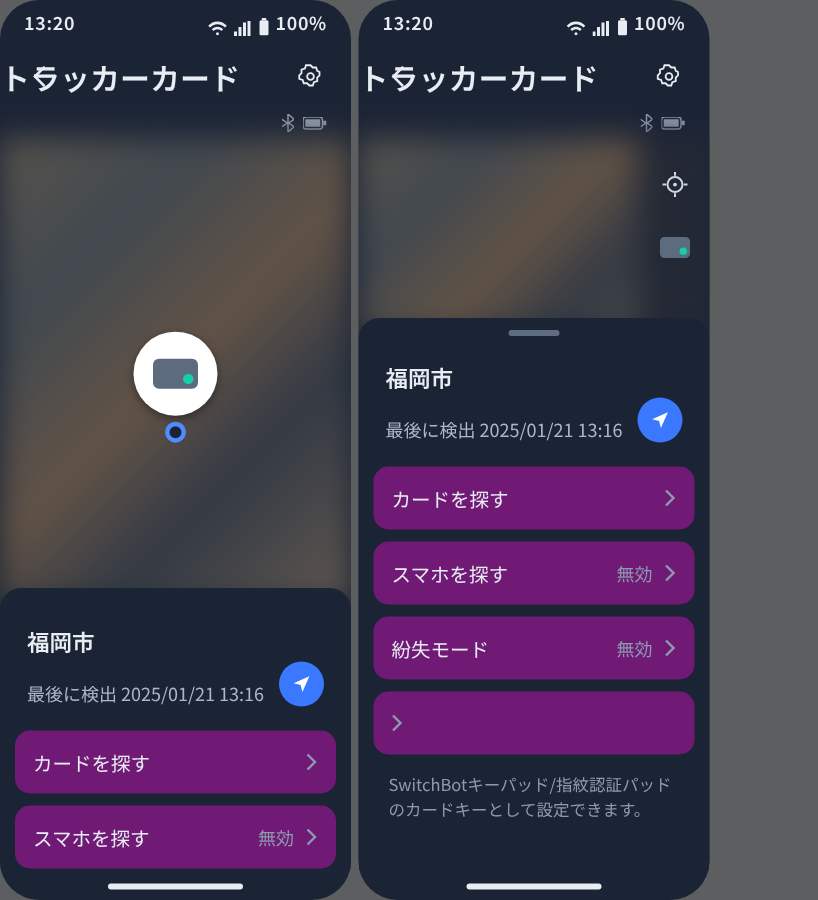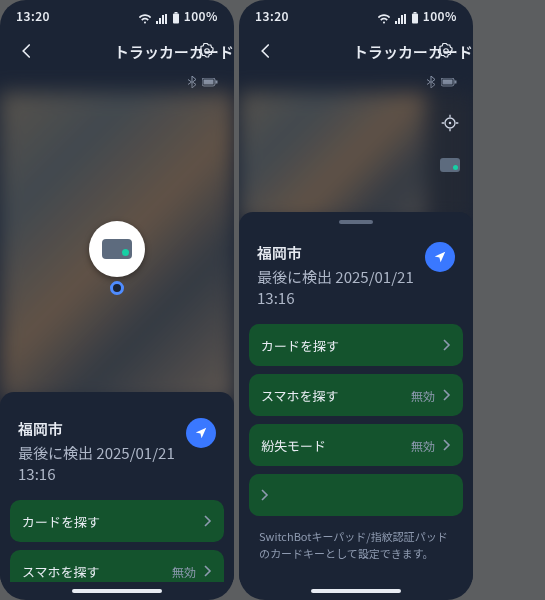--- a/index.html
+++ b/index.html
@@ -5,47 +5,47 @@
   *{box-sizing:border-box;margin:0;padding:0;font-family:-apple-system,"Hiragino Sans","Noto Sans JP",sans-serif;-webkit-font-smoothing:antialiased}
   body{background:#5c5e60;width:545px;height:600px;overflow:hidden}
   .stage{display:flex;gap:5px;padding:0;}
   .phone{width:234px;height:600px;background:#1b2435;border-radius:26px;overflow:hidden;position:relative;color:#e8ecf3;display:flex;flex-direction:column}
   
   .statusbar{height:30px;display:flex;align-items:center;justify-content:space-between;padding:0 16px;font-size:12px;font-weight:600;letter-spacing:.5px}
   .status-icons{display:flex;align-items:flex-end;gap:4px}
   .status-icons svg{display:block}
   
   .header{height:42px;display:flex;align-items:center;padding:0 14px;position:relative}
-  .header .title{position:absolute;left:0;right:0;text-align:right;font-size:15px;font-weight:600;pointer-events:none}
+  .header .title{position:absolute;left:0;right:0;text-align:left;font-size:20px;font-weight:600;pointer-events:none}
   .hbtn{width:26px;height:26px;display:flex;align-items:center;justify-content:center;color:#e8ecf3}
   .hbtn.right{margin-left:auto}
   
   .substrip{height:20px;display:flex;align-items:center;justify-content:flex-end;padding-right:16px;gap:6px;color:#8e9ab0;font-size:10px}
   
   .maparea{position:relative;flex:0 0 auto}
   .map{width:100%;background:linear-gradient(135deg,#5a5247 0%,#3d4954 25%,#6a513c 50%,#2f3a4a 70%,#65564a 100%);filter:blur(10px) saturate(.6);}
   .phone1 .map{height:310px}
   .phone2 .map{height:130px}
   .phone2 .map::after{content:"";position:absolute;right:0;top:0;bottom:0;width:46px;background:#20293c;border-left:1px solid rgba(255,255,255,.03)}
   .map-side-btn{position:absolute;right:10px;width:26px;height:26px;border-radius:50%;background:rgba(30,40,60,.0);display:flex;align-items:center;justify-content:center;color:#cfd6e4}
   
   .marker{position:absolute;left:50%;top:50%;transform:translate(-50%,-35%);display:flex;flex-direction:column;align-items:center}
   .bubble{width:56px;height:56px;border-radius:50%;background:#fff;display:flex;align-items:center;justify-content:center;box-shadow:0 2px 6px rgba(0,0,0,.4)}
   .card-ico{width:30px;height:20px;border-radius:4px;background:#5d6b7e;position:relative}
   .card-ico::after{content:"";position:absolute;right:3px;bottom:3px;width:7px;height:7px;border-radius:50%;background:#16d0a5}
   .pin{width:14px;height:14px;border-radius:50%;background:#1b2435;border:3px solid #4f8cff;margin-top:4px}
   
   .sheet{background:#1b2435;border-radius:14px 14px 0 0;margin-top:-10px;position:relative;flex:1;display:flex;flex-direction:column;padding:6px 10px 0 10px;gap:8px;overflow:hidden}
   .grip{width:34px;height:4px;border-radius:2px;background:#5f6b80;margin:2px auto 4px auto}
-  .locrow{display:flex;align-items:flex-start;padding:6px 8px 8px 8px}
+  .locrow{display:flex;align-items:flex-end;padding:6px 8px 8px 8px}
   .locrow .txt{flex:1}
   .city{font-size:15px;font-weight:600}
-  .sub{font-size:15px;color:#aeb7c8;margin-top:3px}
+  .sub{font-size:12px;color:#aeb7c8;margin-top:15px}
   .navbtn{width:30px;height:30px;border-radius:50%;background:#3a78ff;display:flex;align-items:center;justify-content:center;flex-shrink:0}
-  .tile{background:#14532d;border-radius:10px;height:42px;display:flex;align-items:center;padding:16px 12px;font-size:13px}
+  .tile{background:#701a75;border-radius:10px;height:42px;display:flex;align-items:center;padding:16px 12px;font-size:13px}
   .tile .lbl{flex:1}
   .tile .val{font-size:12px;color:#8e9ab0;margin-right:8px}
   .tile .chev{color:#8e9ab0}
   .caption{font-size:11px;color:#8e9ab0;line-height:1.5;padding:4px 10px 0 10px}
   
   .navbar{height:18px;display:flex;align-items:center;justify-content:center}
   .navpill{width:90px;height:4px;border-radius:2px;background:#e8ecf3}
   
   .halftile{height:22px;overflow:hidden}
 </style>

